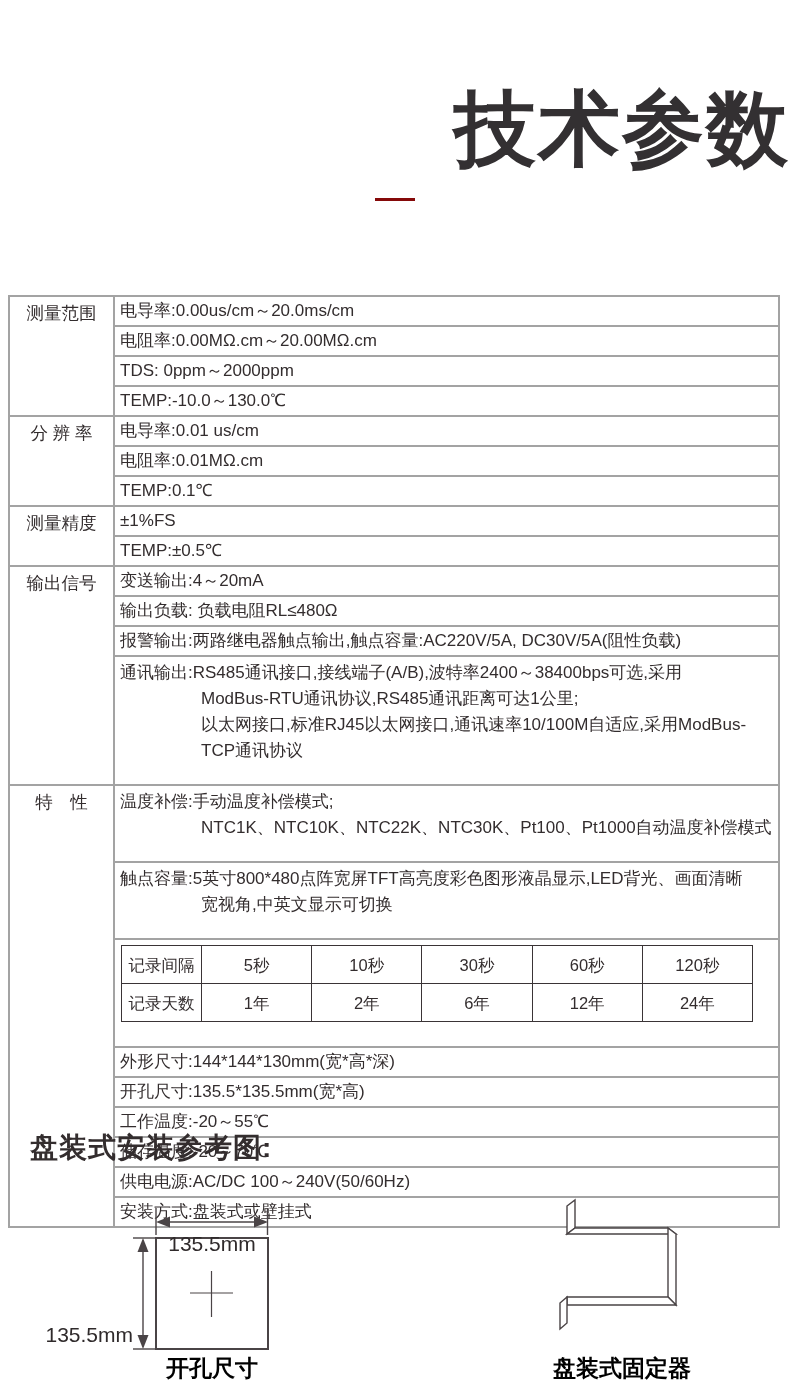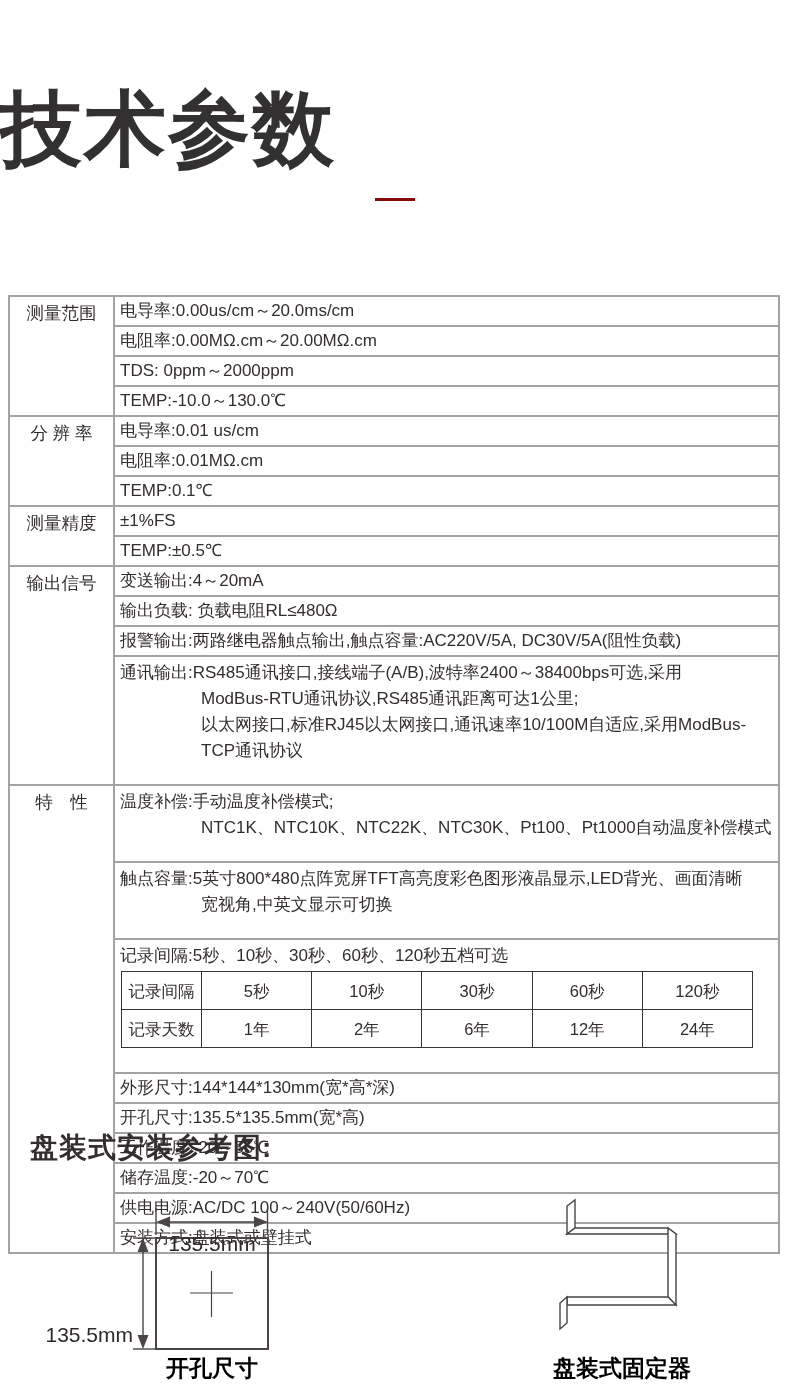--- a/index.html
+++ b/index.html
@@ -11,21 +11,21 @@
     font-family: "Liberation Sans", sans-serif;
     color: #332d2e;
     overflow: hidden;
   }
 
   
   .page-title {
     position: absolute;
     top: 86px; left: 0;
     width: 790px;
-    text-align: left;
+    text-align: right;
     font-size: 82px;
     line-height: 1.04;
     font-weight: 900;
     color: #333032;
     letter-spacing: 2px;
   }
   .title-underline {
     position: absolute;
     top: 198px; left: 375px;
     width: 40px; height: 3px;
@@ -215,21 +215,20 @@
       </td>
     </tr>
     <tr>
       <td class="ml">
         <div>触点容量:5英寸800*480点阵宽屏TFT高亮度彩色图形液晶显示,LED背光、画面清晰</div>
         <div class="hang">宽视角,中英文显示可切换</div>
       </td>
     </tr>
     <tr>
       <td class="ml">
-        <div>记录间隔:5秒、10秒、30秒、60秒、120秒五档可选</div>
         <table class="record">
           <colgroup>
               <col class="rc-label">
               <col>
               <col>
               <col>
               <col>
               <col>
             </colgroup>
           <tbody>

